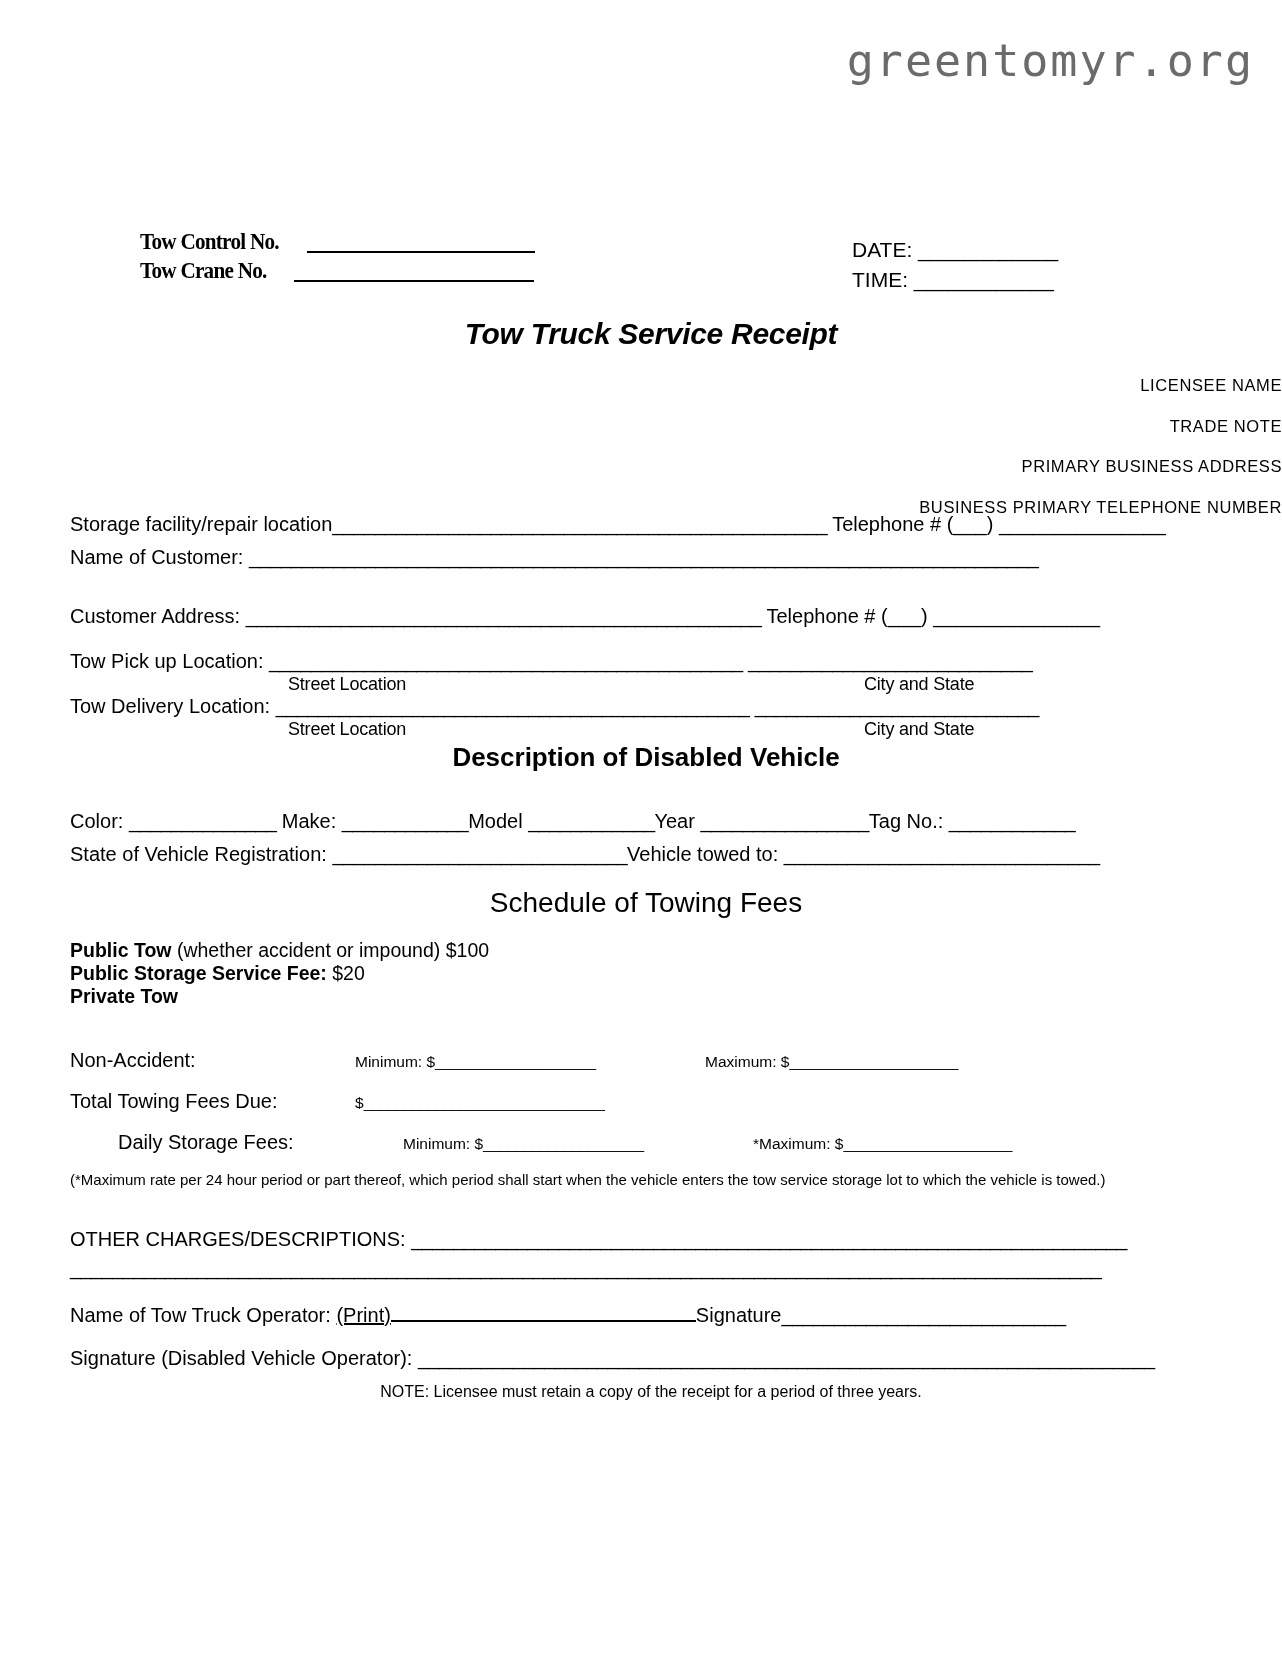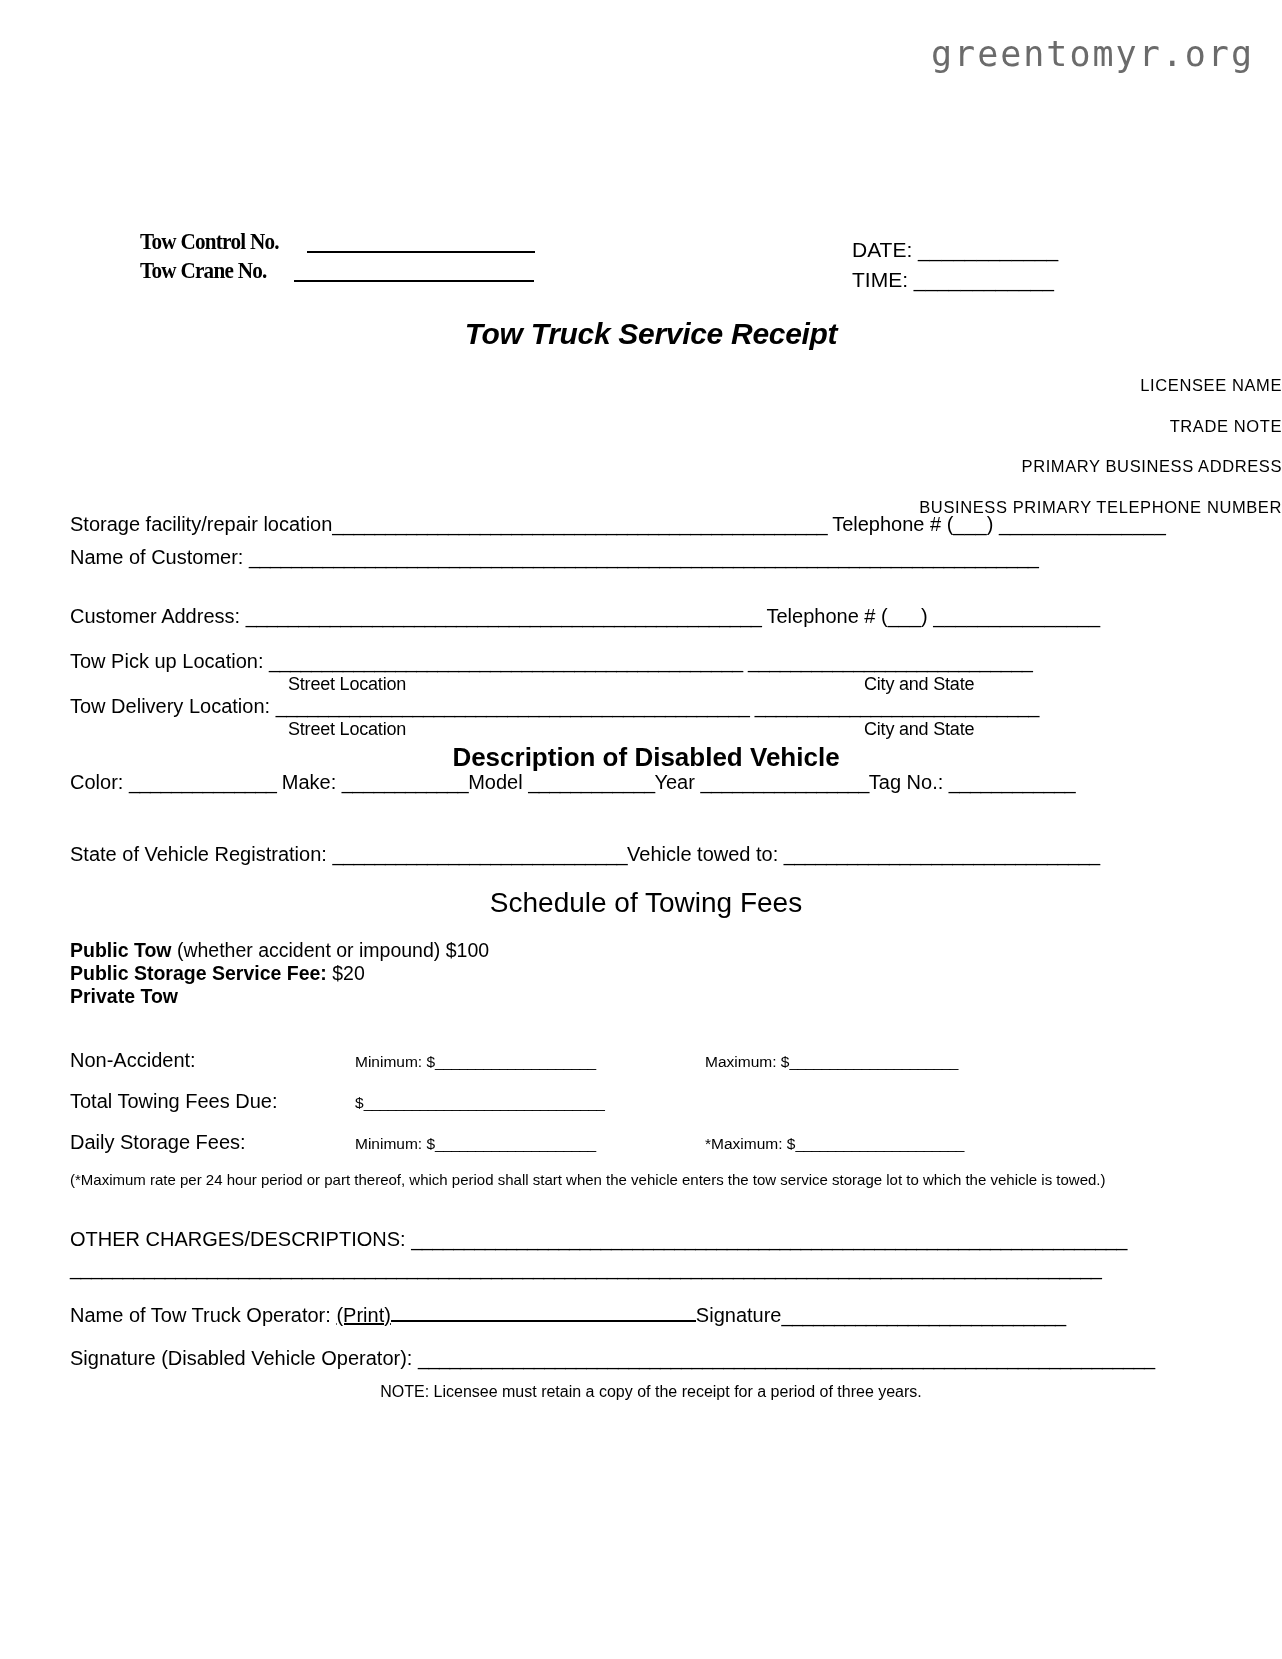--- a/index.html
+++ b/index.html
@@ -22,21 +22,21 @@
     height: 1659px;
     background: #ffffff;
   }
 
   
   .watermark {
     position: absolute;
     top: 34px;
     right: 28px;
     font-family: "DejaVu Sans Mono", "Liberation Mono", monospace;
-    font-size: 35px;
+    font-size: 45px;
     letter-spacing: 2px;
     color: #6b6b6b;
     white-space: nowrap;
   }
 
   
   .topblock {
     position: absolute;
     left: 140px;
     top: 230px;
@@ -263,21 +263,21 @@
   <div class="frow sub-cap" style="top:674px;left:864px;">City and State</div>
 
   <div class="frow" style="top:695px;">
     <span>Tow Delivery Location:</span><span> </span><span class="u">_____________________________________________</span><span>    </span><span class="u">___________________________</span>
   </div>
   <div class="frow sub-cap" style="top:719px;left:288px;">Street Location</div>
   <div class="frow sub-cap" style="top:719px;left:864px;">City and State</div>
 
   <div class="sec-title" style="top:742px;font-size:26px;">Description of Disabled Vehicle</div>
 
-  <div class="frow" style="top:771px;text-align:center;">
+  <div class="frow" style="top:810px;text-align:center;">
     <span>Color:</span><span> </span><span class="u">______________</span><span>  </span><span>Make:</span><span> </span><span class="u">____________</span><span>Model</span><span> </span><span class="u">____________</span><span>Year</span><span> </span><span class="u">________________</span><span>Tag No.:</span><span>  </span><span class="u">____________</span>
   </div>
 
   <div class="frow" style="top:843px;">
     <span>State of Vehicle Registration:</span><span>  </span><span class="u">____________________________</span><span>Vehicle towed to:</span><span> </span><span class="u">______________________________</span>
   </div>
 
   <div class="sched-title" style="top:887px;">Schedule of Towing Fees</div>
 
   <div class="fee-head" style="top:939px;">
@@ -292,21 +292,21 @@
 
 
   <div class="fee-row" style="top:1049px;">
     <span class="lbl">Non-Accident:</span><span class="mincell"><span>Minimum:  $</span><span class="mono-ul">____________________</span></span><span class="maxcell"><span>Maximum:  $</span><span class="mono-ul">_____________________</span></span>
   </div>
 
   <div class="fee-row" style="top:1090px;">
     <span class="lbl">Total Towing Fees Due:</span><span class="mincell"><span>$</span><span class="mono-ul">______________________________</span></span>
   </div>
 
-  <div class="fee-row" style="top:1131px;">
+  <div class="fee-row" style="top:1131px;margin-left:48px;">
     <span class="lbl">Daily Storage Fees:</span><span class="mincell"><span>Minimum:  $</span><span class="mono-ul">____________________</span></span><span class="maxcell"><span>*Maximum:  $</span><span class="mono-ul">_____________________</span></span>
   </div>
 
   <div class="footnote" style="top:1170px;">(*Maximum rate per 24 hour period or part thereof, which period shall start when the vehicle enters the tow service storage lot to which the vehicle is towed.)</div>
 
   <div class="frow" style="top:1228px;">
     <span>OTHER CHARGES/DESCRIPTIONS:</span><span>  </span><span class="u">____________________________________________________________________</span>
   </div>
   <div class="frow" style="top:1257px;">
     <span class="u">__________________________________________________________________________________________________</span>

